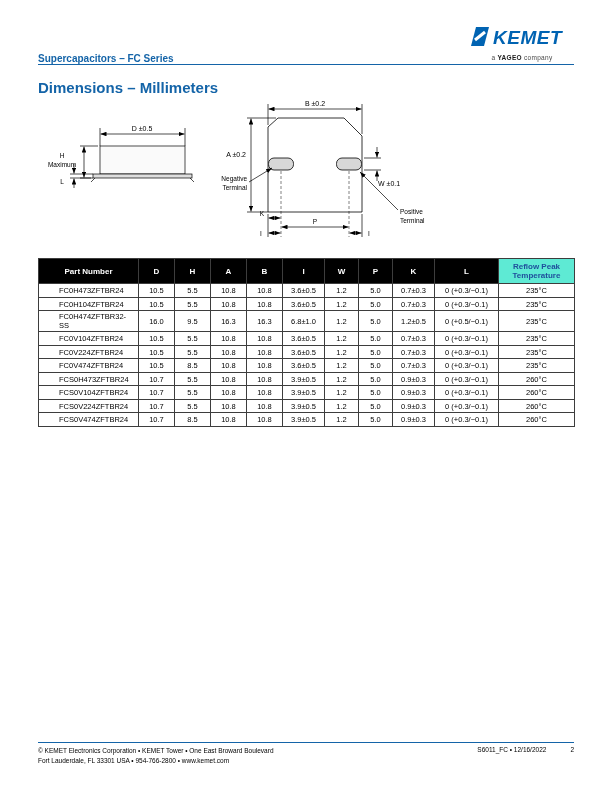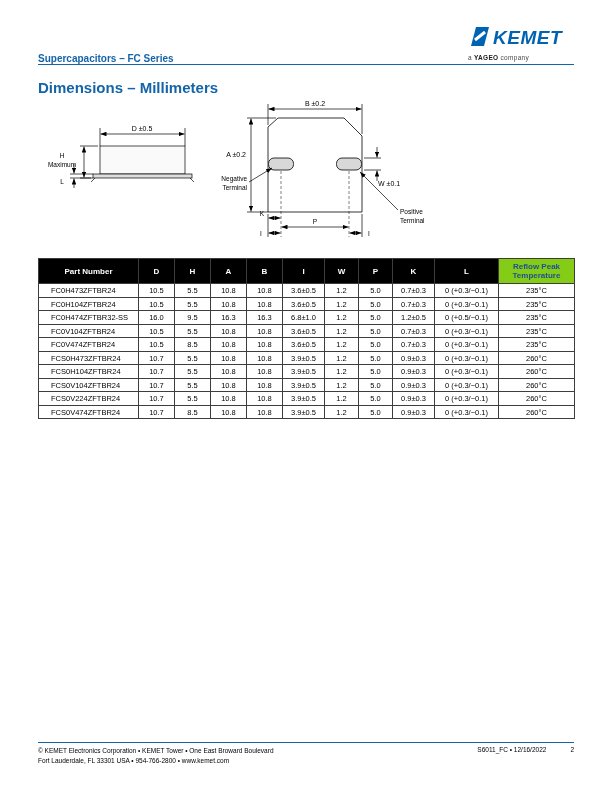--- a/index.html
+++ b/index.html
@@ -2,38 +2,38 @@
 <html><head>
 <meta charset="utf-8">
 <style>
   * { margin:0; padding:0; box-sizing:border-box; }
   body { background:#ffffff; font-family:"Liberation Sans", sans-serif; }
   .page { position:relative; width:612px; height:792px; background:#fff; overflow:hidden; margin:0 auto; }
 
   
   .series-title { position:absolute; left:38px; top:53px; font-size:10px; color:#1464A8;font-weight:bold; }
   .header-rule { position:absolute; left:38px; top:64px; width:536px; border-top:1.2px solid #1464A8; }
-  .logo { position:absolute; right:36px; top:25px; text-align:left; }
+  .logo { position:absolute; right:36px; top:25px; text-align:center; }
   .logo-tagline { font-size:6.5px; color:#4a4a4a; margin-top:1px; letter-spacing:0.3px; }
   .logo-tagline .brand { font-weight:bold; color:#1a1a1a; }
 
   .section-title { position:absolute; left:38px; top:79px; font-size:15px; font-weight:bold; color:#1464A8; }
 
   
   .diagram { position:absolute; left:0; top:95px; }
   .diagram text { font-family:"Liberation Sans", sans-serif; font-size:7px; fill:#000; stroke:none; }
   .diagram .small { font-size:6.5px; }
 
   
   .dims-table { position:absolute; left:38px; top:258px; width:536px; border-collapse:collapse; table-layout:fixed; font-size:7.5px; color:#000; }
   .dims-table th, .dims-table td { border:0.8px solid #3d3d3d; text-align:center; padding:1px 2px; vertical-align:middle; }
   .dims-table thead th { background:#000000; color:#fff; font-weight:bold; font-size:8px; padding:3px 2px; line-height:1.15; }
-  .dims-table thead th.col-reflow { background:#84cc16; color:#1F4E9C; }
+  .dims-table thead th.col-reflow { background:#5eead4; color:#1F4E9C; }
   .dims-table tbody td { height:13.5px; background:#fff; }
-  .dims-table tbody td.col-part { text-align:left; padding-left:12px; }
+  .dims-table tbody td.col-part { text-align:left; padding-left:20px; }
 
   
   .footer-rule { position:absolute; left:38px; top:742px; width:536px; border-top:1.2px solid #1464A8; }
   .footer { position:absolute; left:38px; top:746px; width:536px; display:flex; justify-content:space-between; font-size:6.5px; color:#000; }
   .footer-left div { line-height:1.6; }
   .footer-right { display:flex; gap:24px; }
 </style>
 </head>
 <body>
 
@@ -232,47 +232,47 @@
           <td>10.8</td>
           <td>10.8</td>
           <td>3.6±0.5</td>
           <td>1.2</td>
           <td>5.0</td>
           <td>0.7±0.3</td>
           <td>0 (+0.3/−0.1)</td>
           <td>235°C</td>
         </tr>
         <tr>
+          <td class="col-part">FC0V224ZFTBR24</td>
+          <td>10.5</td>
+          <td>5.5</td>
+          <td>10.8</td>
+          <td>10.8</td>
+          <td>3.6±0.5</td>
+          <td>1.2</td>
+          <td>5.0</td>
+          <td>0.7±0.3</td>
+          <td>0 (+0.3/−0.1)</td>
+          <td>235°C</td>
+        </tr>
+        <tr>
           <td class="col-part">FC0V474ZFTBR24</td>
           <td>10.5</td>
           <td>8.5</td>
           <td>10.8</td>
           <td>10.8</td>
           <td>3.6±0.5</td>
           <td>1.2</td>
           <td>5.0</td>
           <td>0.7±0.3</td>
           <td>0 (+0.3/−0.1)</td>
           <td>235°C</td>
         </tr>
         <tr>
           <td class="col-part">FCS0H473ZFTBR24</td>
-          <td>10.7</td>
-          <td>5.5</td>
-          <td>10.8</td>
-          <td>10.8</td>
-          <td>3.9±0.5</td>
-          <td>1.2</td>
-          <td>5.0</td>
-          <td>0.9±0.3</td>
-          <td>0 (+0.3/−0.1)</td>
-          <td>260°C</td>
-        </tr>
-        <tr>
-          <td class="col-part">FCS0H104ZFTBR24</td>
           <td>10.7</td>
           <td>5.5</td>
           <td>10.8</td>
           <td>10.8</td>
           <td>3.9±0.5</td>
           <td>1.2</td>
           <td>5.0</td>
           <td>0.9±0.3</td>
           <td>0 (+0.3/−0.1)</td>
           <td>260°C</td>

